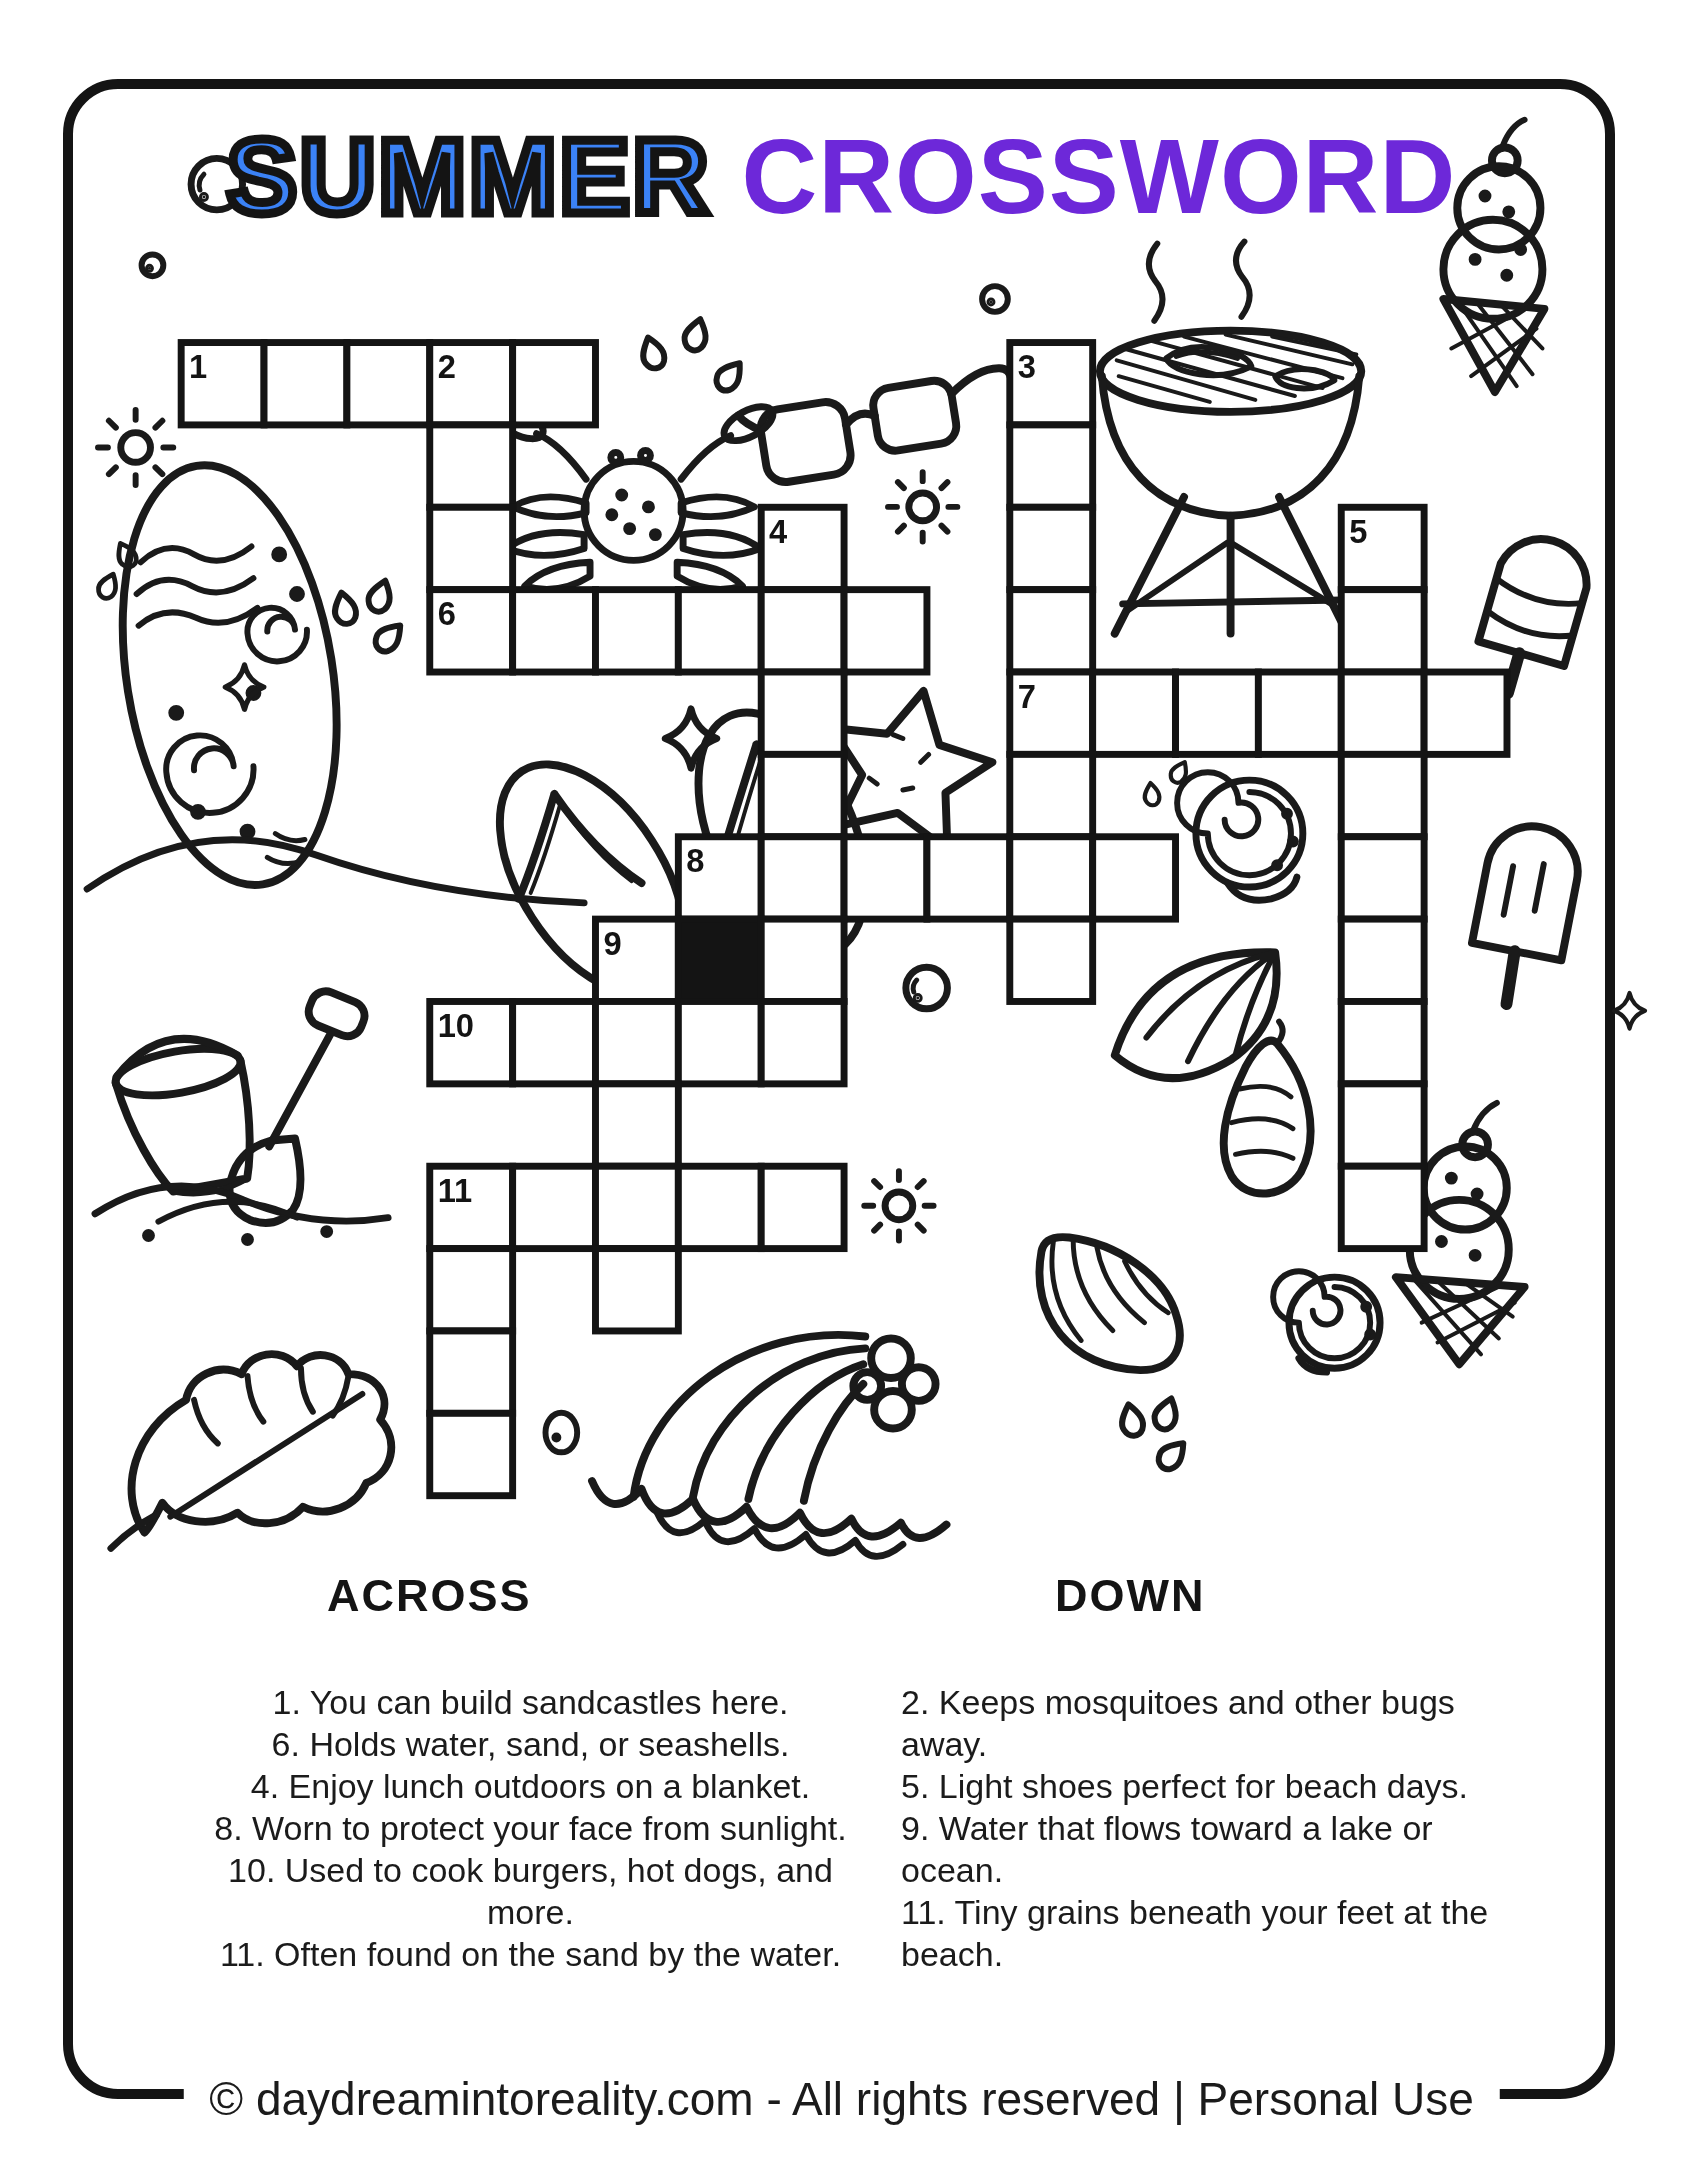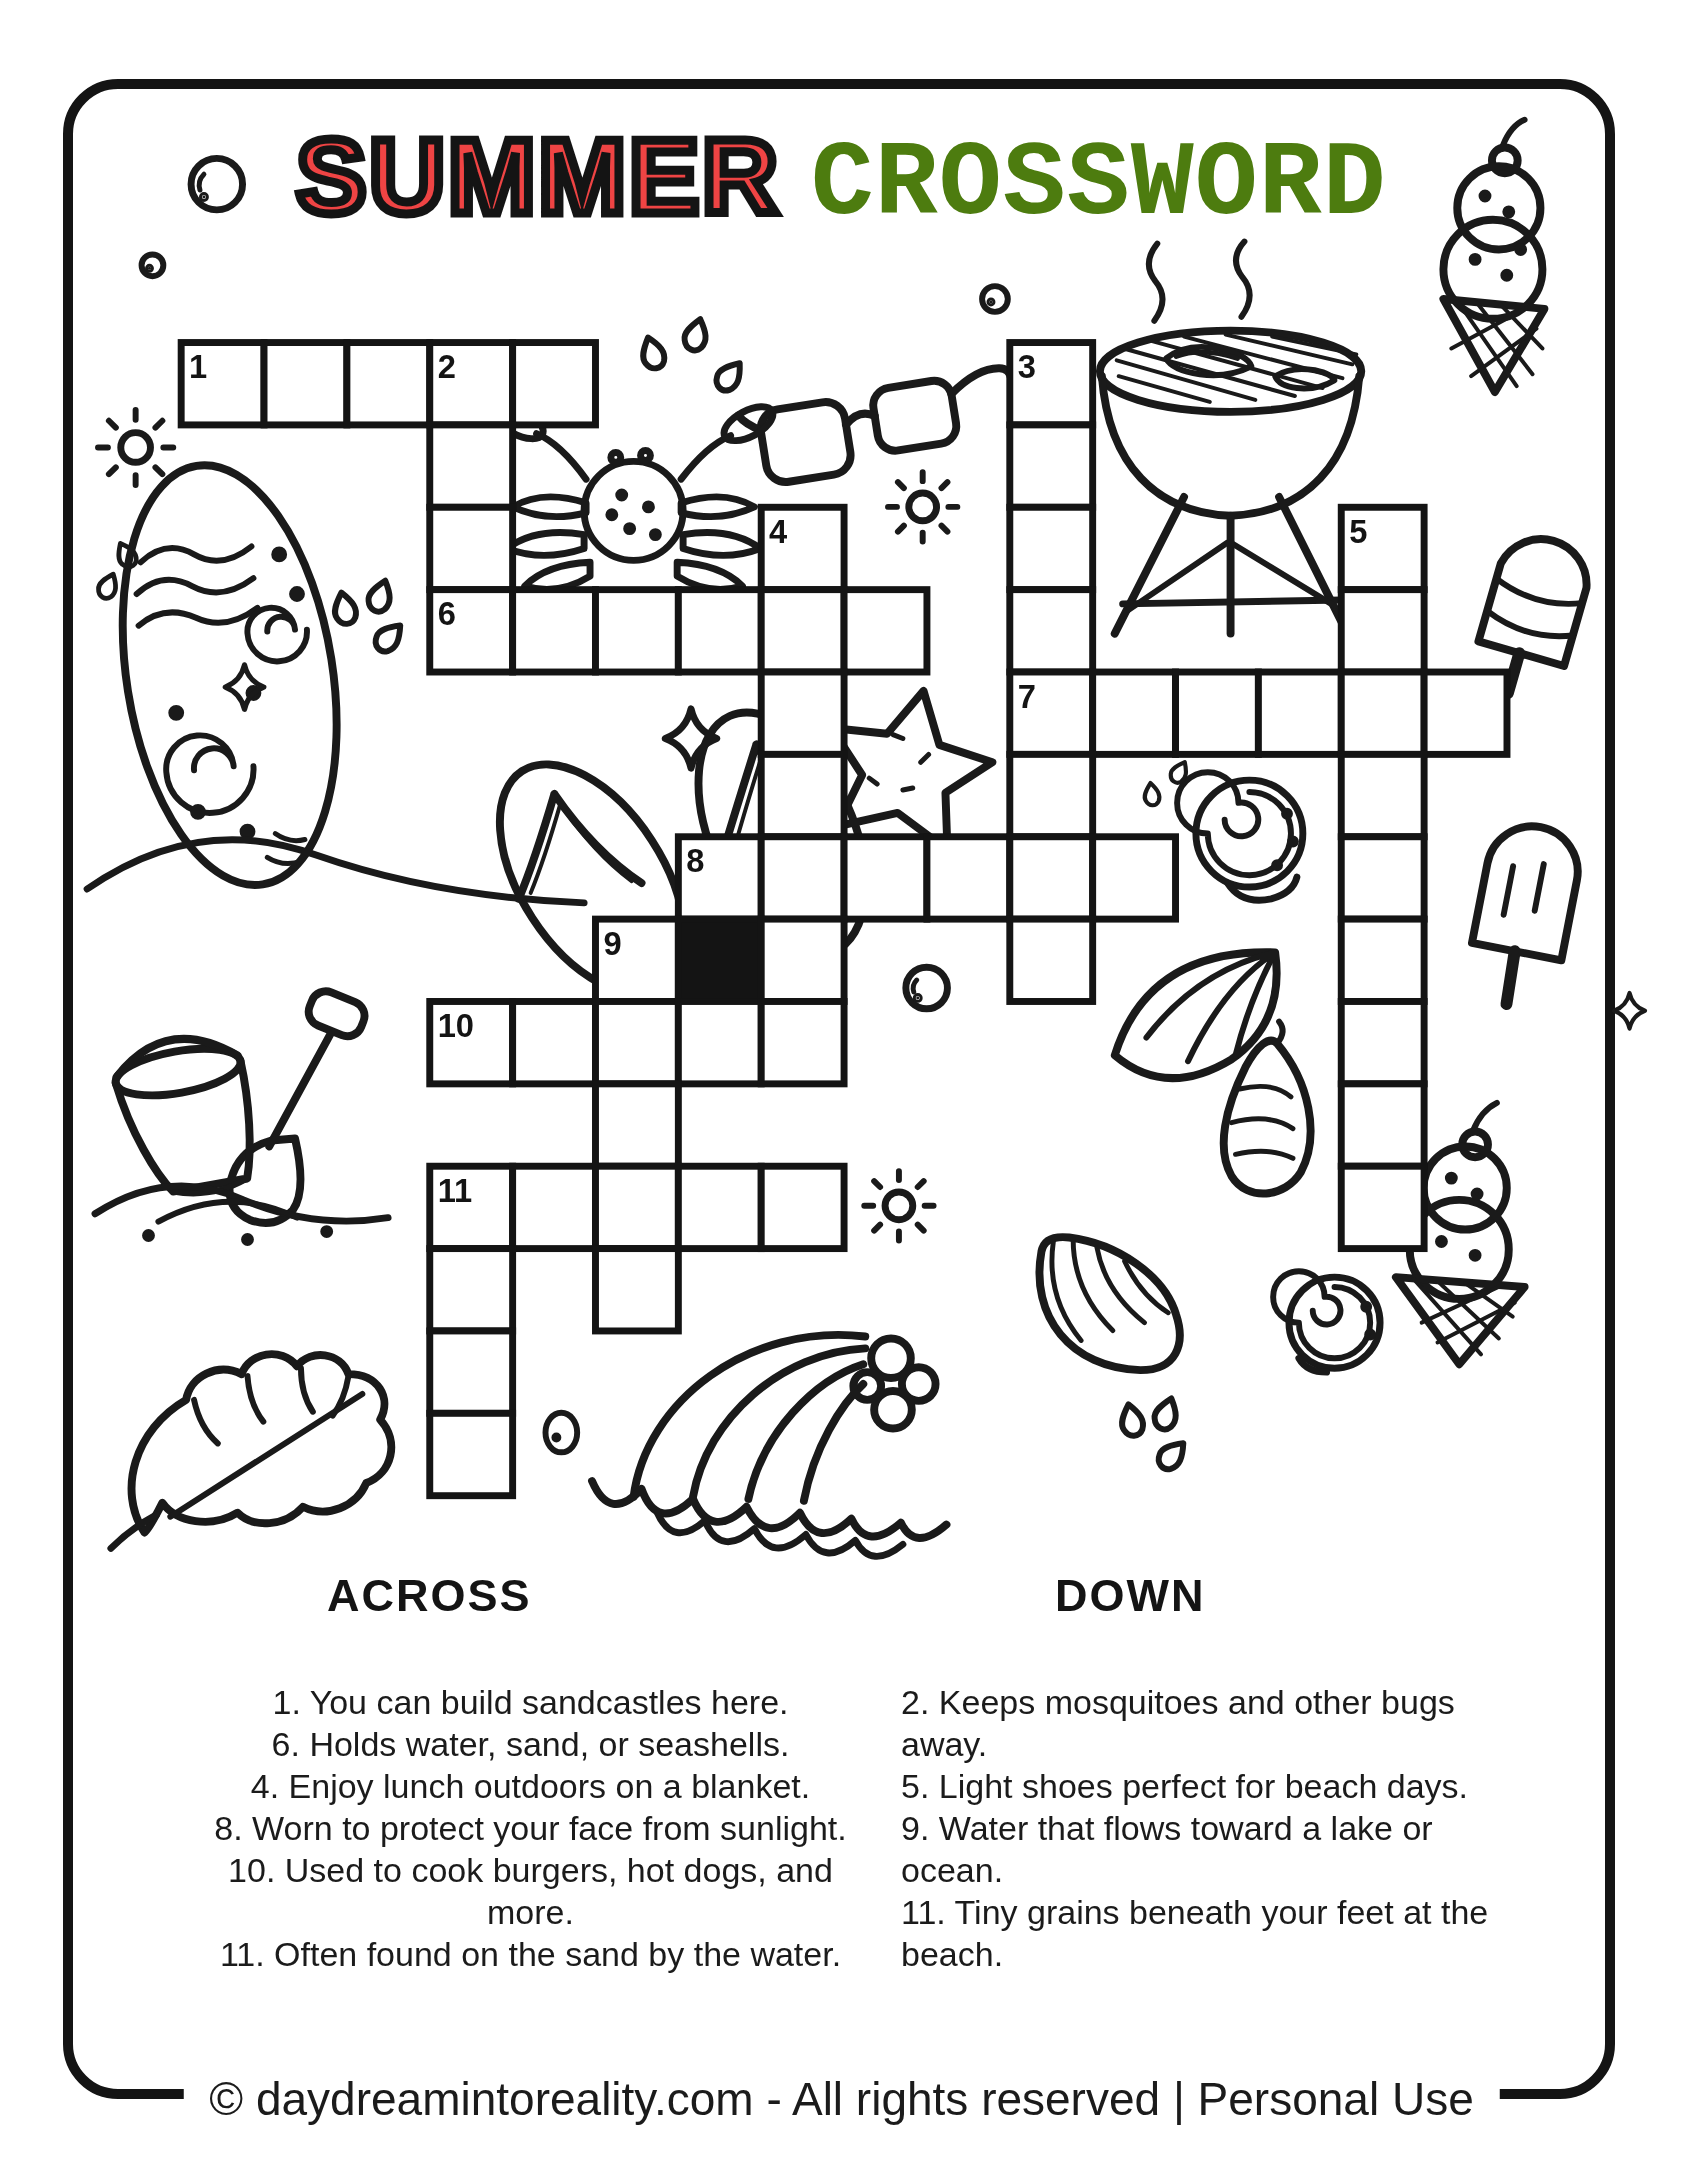--- a/index.html
+++ b/index.html
@@ -2,22 +2,22 @@
 <html><head>
 <meta charset="utf-8">
 <style>
   html,body{margin:0;padding:0;background:#fff;}
   .page{position:relative;width:1683px;height:2178px;background:#fff;overflow:hidden;
         font-family:"Liberation Sans",sans-serif;color:#141414;}
   .frame{position:absolute;left:63px;top:79px;width:1552px;height:2020px;box-sizing:border-box;
          border:10px solid #141414;border-radius:55px;}
   .title-row{position:absolute;left:0;top:117px;width:100%;text-align:center;white-space:nowrap;
              font-weight:900;font-size:105px;letter-spacing:3px;}
-  .t-outline{color:#ef4444;-webkit-text-stroke:9px #141414;margin-right:30px;}
-  .t-solid{color:#4d7c0f;letter-spacing:1px;font-family:Liberation Mono, monospace;}
+  .t-outline{color:#3b82f6;-webkit-text-stroke:9px #141414;margin-right:30px;}
+  .t-solid{color:#6d28d9;letter-spacing:1px;}
   .deco,.gridlayer{position:absolute;left:0;top:0;width:1683px;height:2178px;}
   .doodle{stroke:#1a1a1a;fill:none;stroke-linecap:round;stroke-linejoin:round;}
   .clue-head{position:absolute;font-weight:900;font-size:45px;letter-spacing:2px;color:#141414;}
   .head-across{left:327px;top:1570px;}
   .head-down{left:1055px;top:1570px;}
   .clue-col{position:absolute;top:1681px;font-size:34px;line-height:42px;color:#1b1b1b;
             white-space:pre-wrap;}
   .col-across{left:184px;width:693px;text-align:center;}
   .col-down{left:901px;width:693px;}
   .clue-item{margin:0;}

